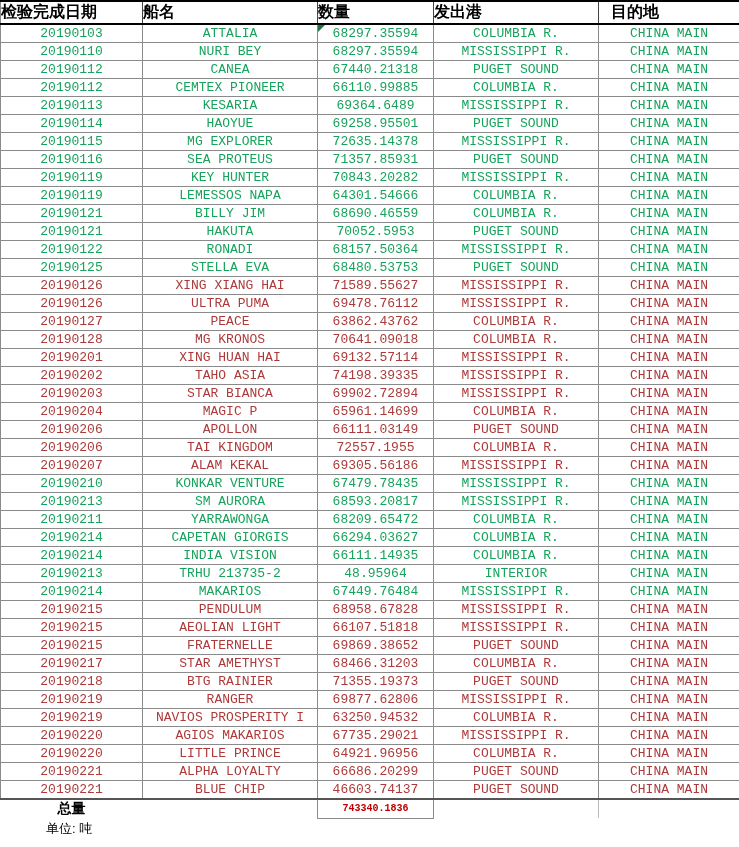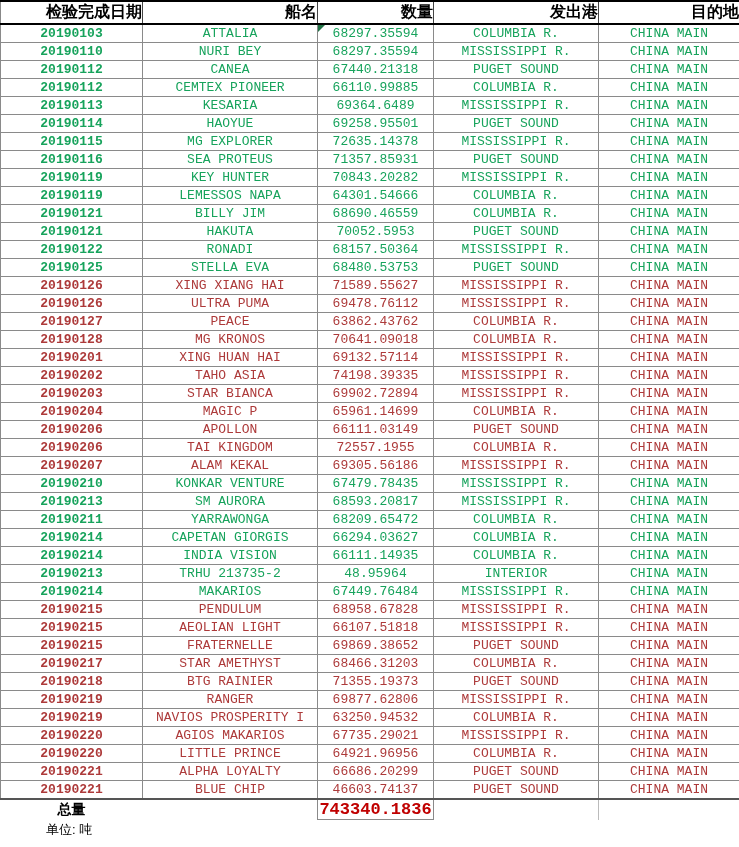--- a/index.html
+++ b/index.html
@@ -2,39 +2,39 @@
 <html style="--green: #17A35C; --red: #AD3A3A; --total-red: #C00000; --grid: #8a8a8a;"><head>
 <meta charset="utf-8">
 <style>
   html,body{margin:0;padding:0;background:#ffffff;}
   body{width:739px;}
   .sheet{width:739px;}
   table{border-collapse:collapse;table-layout:fixed;width:739px;
         font-family:"Liberation Mono","DejaVu Sans Mono",monospace;}
   
   th{font-family:"Liberation Sans","DejaVu Sans",sans-serif;font-weight:bold;
-     font-size:16px;color:#000;height:18px;padding:0;text-align:right;
+     font-size:16px;color:#000;height:18px;padding:0;text-align:left;
      border-top:2px solid #000;border-bottom:2px solid #000;
      border-right:1px solid #444;white-space:nowrap;overflow:hidden;}
   th:first-child{border-left:1px solid #888;}
   th:last-child{border-right:1px solid #888;padding-left:12px;}
   
   td{height:17px;font-size:13px;text-align:center;padding:0;position:relative;
      border-right:1px solid var(--grid);border-bottom:1px solid var(--grid);
      white-space:nowrap;overflow:hidden;}
-  tbody tr td:first-child{border-left:1px solid var(--grid);font-weight:bold;}
+  tbody tr td:first-child{border-left:1px solid var(--grid);}
   tr.c-green td{color:var(--green);}
   tr.c-red td{color:var(--red);}
   
   tr.total td{border:none;border-top:2px solid #555;height:16px;font-weight:bold;}
   tr.total td.total-label{font-family:"Liberation Sans","DejaVu Sans",sans-serif;
      font-size:14px;color:#000;}
   tr.total td.total-qty{border-left:1px solid var(--grid);
      border-right:1px solid var(--grid);border-bottom:1px solid var(--grid);
-     font-weight:bold;color:var(--total-red);font-size:17px;}
+     font-weight:bold;color:var(--total-red);font-size:10px;}
   tr.total td.total-port{border-right:1px solid #bbb;}
   
   .corner-marker{position:absolute;top:0;left:0;width:0;height:0;
      border-top:7px solid #217346;border-right:7px solid transparent;}
   
   .unit-note{font-family:"Liberation Sans","DejaVu Sans",sans-serif;
      font-size:13px;color:#000;padding:1px 0 0 46px;height:14px;}
 </style>
 </head>
 <body>

